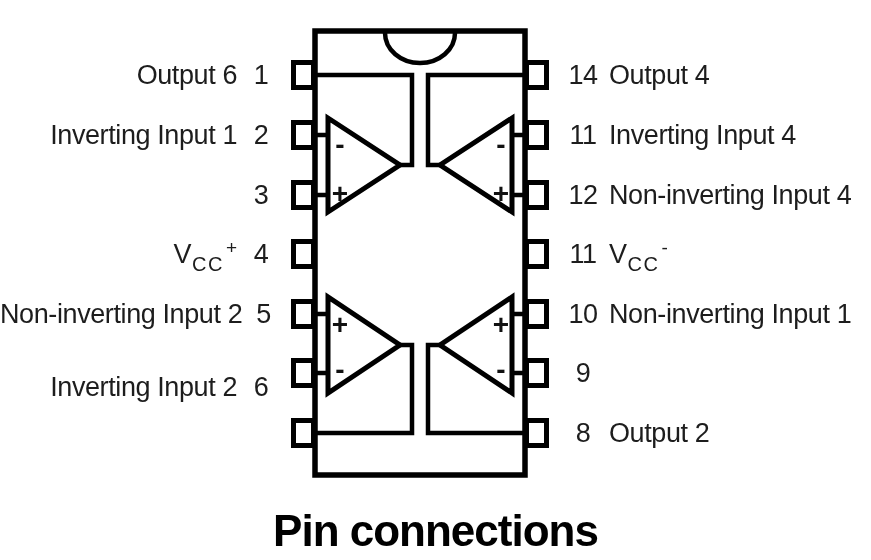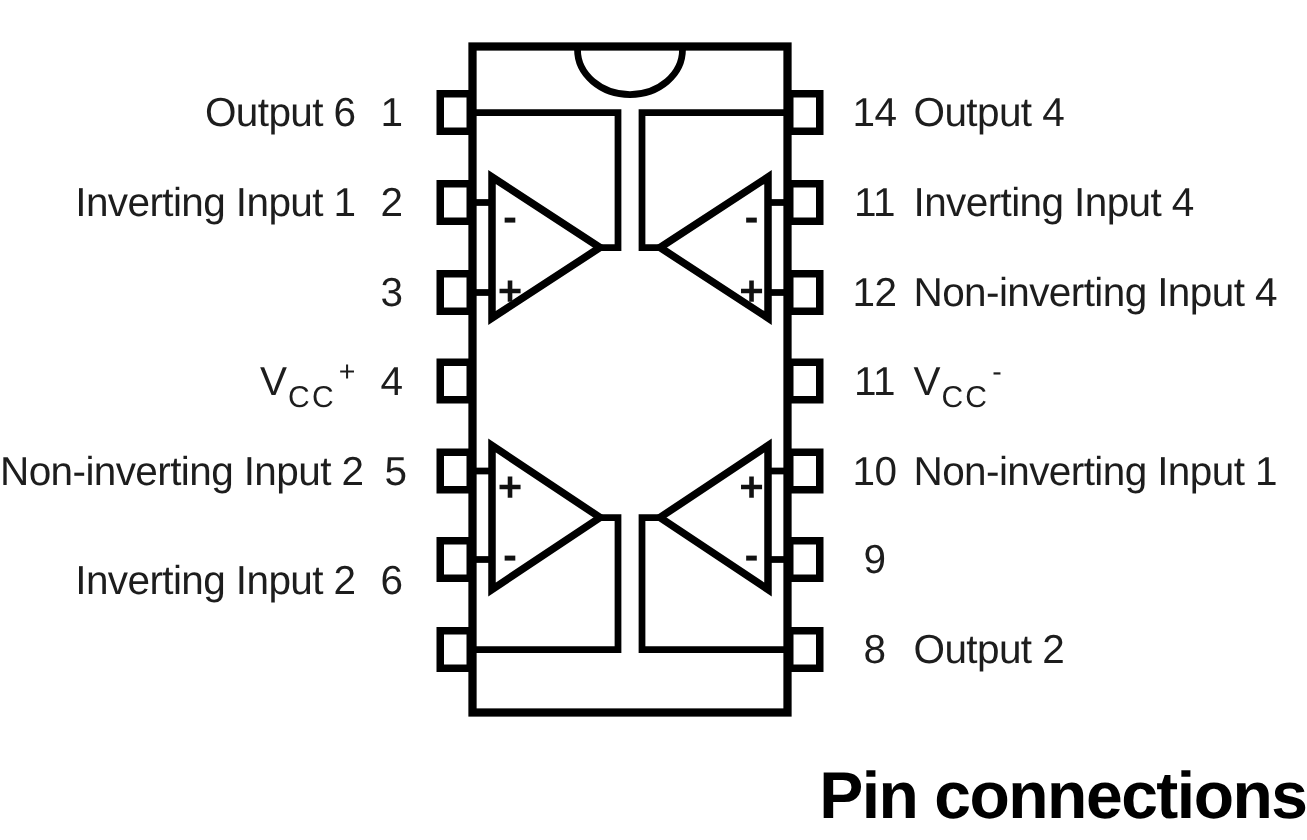--- a/index.html
+++ b/index.html
@@ -43,21 +43,21 @@
   .vcc { display: inline-flex; align-items: baseline; }
   .vbase { font-size: 27px; }
   .vsub  { font-size: 20px; letter-spacing: 1.5px; position: relative; top: 8px; margin-left: 1px; }
   .vsup  { font-size: 19px; position: relative; top: -9px; margin-left: 2px; letter-spacing: 0; }
 
   .title {
     position: absolute;
     top: 509px;
     left: 0;
     width: 100%;
-    text-align: right;
+    text-align: center;
     font-size: 44px;
     font-weight: bold;
     letter-spacing: -1px;
     color: #000000;
     line-height: 44px;
   }
 
   .amp-sign {
     font-family: "Liberation Sans", sans-serif;
     font-size: 28px;

